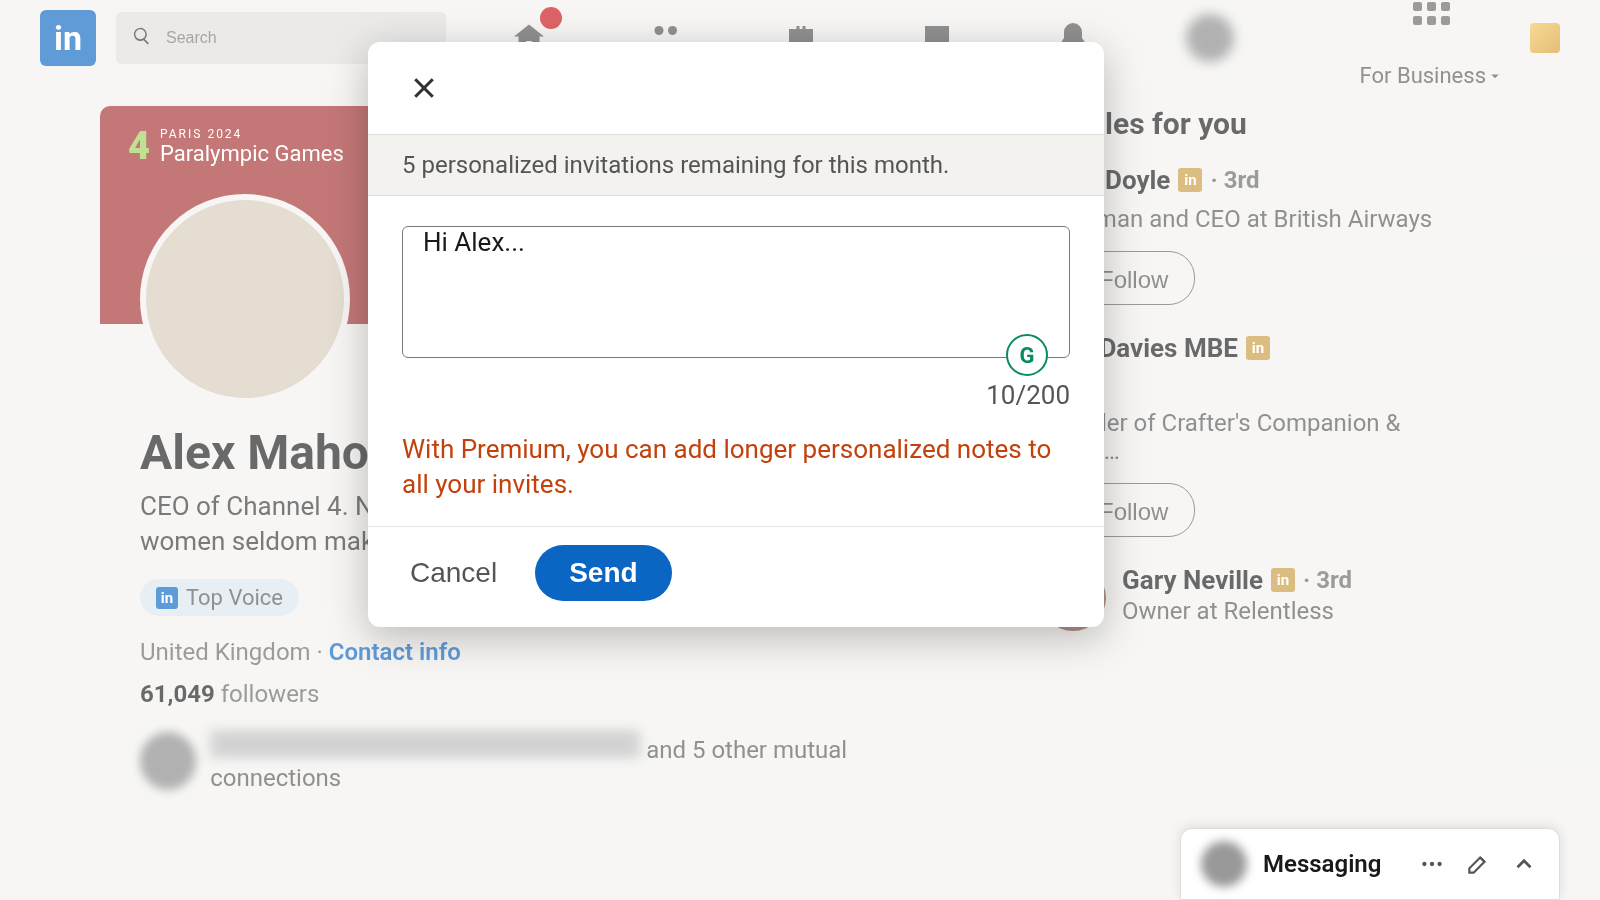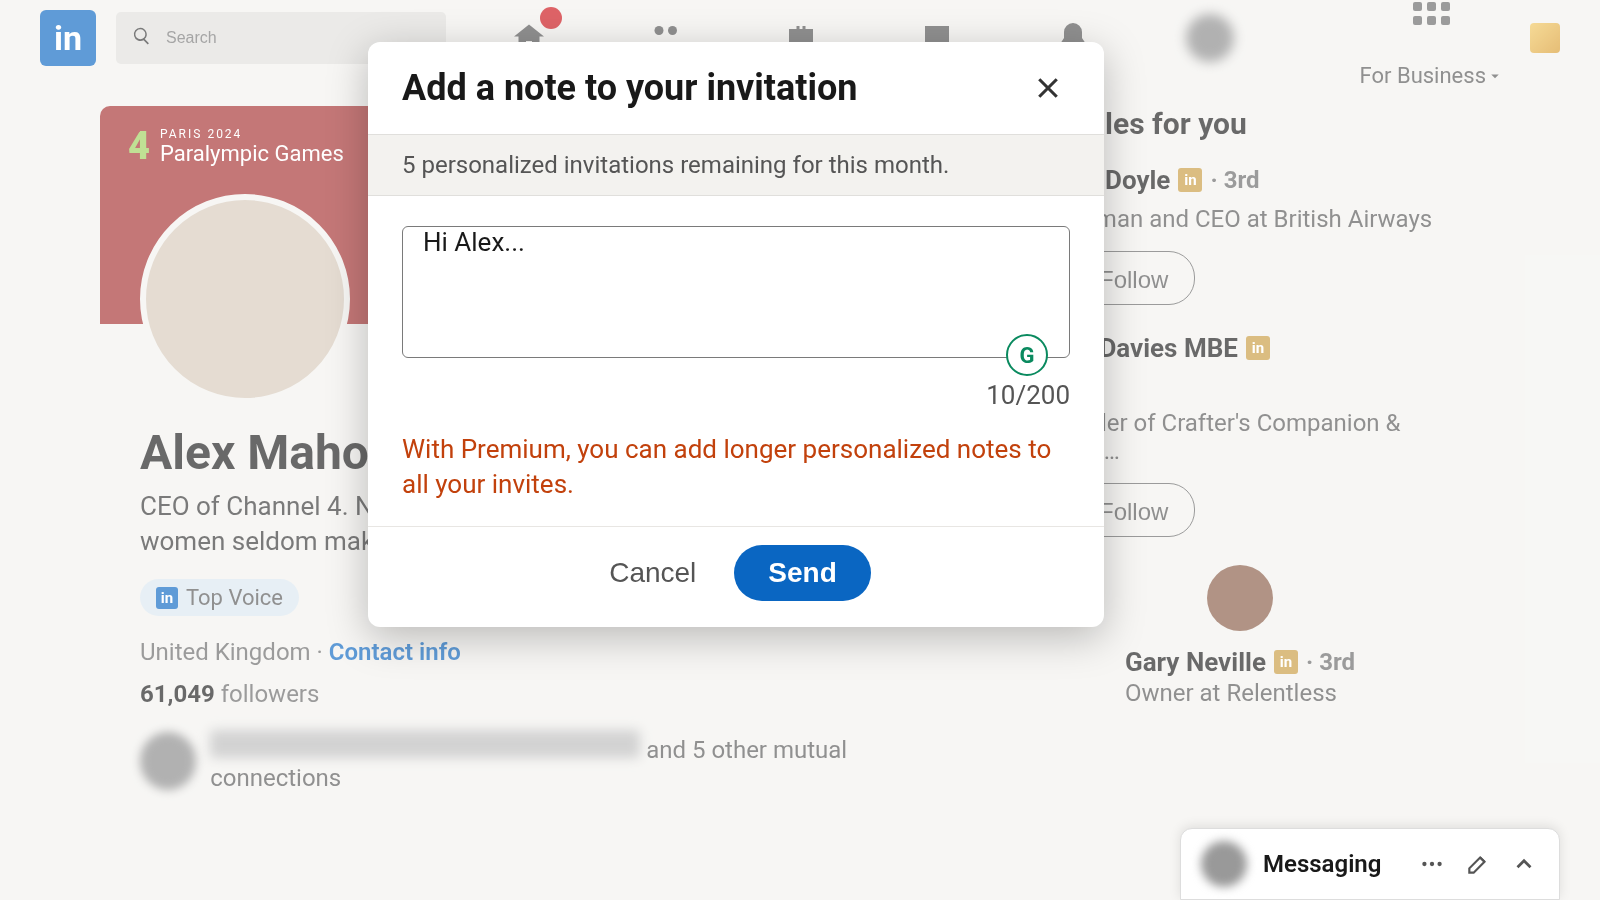--- a/index.html
+++ b/index.html
@@ -110,21 +110,21 @@
   .rail { width: 400px; }
   .rail h2{font-size:30px;font-weight:700;color:#191919;margin-bottom:24px;}
   .sugg{display:flex;flex-direction:column;gap:8px;padding-bottom:28px;}
   .sname{font-size:26px;font-weight:700;color:#191919;display:flex;align-items:center;gap:8px;}
   .sbadge{width:24px;height:24px;background:#c89a3e;color:#fff;font-size:15px;font-weight:700;
     display:inline-flex;align-items:center;justify-content:center;border-radius:3px;}
   .sdeg{font-size:24px;color:#666;}
   .stitle{font-size:24px;color:#555;margin-top:2px;}
   .followbtn{margin-top:10px;border:1.5px solid #666;background:transparent;border-radius:26px;
     padding:10px 26px;font-size:24px;color:#555;display:inline-flex;align-items:flex-end;gap:8px;cursor:pointer;width:fit-content;}
-  .sugg-row{display:flex;gap:16px;align-items:center;flex-direction:column;}
+  .sugg-row{display:flex;gap:16px;align-items:flex-start;}
   .sav{width:66px;height:66px;border-radius:50%;background:#885a44;}
 
   
   .overlay {
     position:absolute; inset:0;
     background: rgba(255,255,255,0.35);
   }
 
   
   .modal {
@@ -143,21 +143,21 @@
   .modal-banner{background:#f3f2ef;padding:16px 34px;font-size:24px;color:#555;border-top:1px solid #e0dfdc;border-bottom:1px solid #e0dfdc;}
   .modal-body{padding:30px 34px 10px;}
   .note-box{width:100%;border:1.5px solid #7a7a7a;border-radius:6px;
     padding:0 20px;font-size:26px;color:#191919;min-height:132px;
     position:relative;font-family:inherit;resize:none;outline:none;}
   .gram-icon{position:absolute;right:56px;bottom:136px;width:42px;height:42px;border-radius:50%;
     background:#fff;border:2px solid #0a8a5f;display:flex;align-items:center;justify-content:center;}
   .gram-icon::after{content:"G";color:#0a8a5f;font-weight:700;font-size:22px;}
   .counter{text-align:right;font-size:26px;color:#555;margin-top:18px;}
   .premium-text{font-size:26px;color:#c2410c;margin-top:22px;line-height:1.35;}
-  .modal-foot{display:flex;justify-content:center;align-items:center;gap:30px;
+  .modal-foot{display:flex;justify-content:flex-start;align-items:center;gap:30px;
     padding:18px 34px 26px;border-top:1px solid #e8e6e3;margin-top:14px;}
   .btn-cancel{background:transparent;border:none;font-size:28px;color:#555;cursor:pointer;padding:10px 8px;}
   .btn-send{background:#0a66c2;color:#fff;border:none;border-radius:30px;
     font-size:28px;font-weight:600;padding:12px 34px;cursor:pointer;}
 
   
   .msg-dock{position:absolute;right:40px;bottom:0;width:380px;height:72px;
     background:#fff;border-radius:12px 12px 0 0;border:1px solid #ddd;
     box-shadow:0 -2px 12px rgba(0,0,0,0.1);
     display:flex;align-items:center;padding:0 20px;gap:16px;}
@@ -311,21 +311,20 @@
         <div class="stitle">Owner at Relentless</div>
       </div>
     </div>
   </div>
 </div>
 
 <div class="overlay"></div>
 
 <div class="modal">
   <div class="modal-head">
-    <h1>Add a note to your invitation</h1>
     <button class="close-x">
       <svg viewBox="0 0 24 24" fill="none" stroke="#333" stroke-width="2.5">
           <path d="M5 5l14 14M19 5L5 19"></path>
         </svg>
     </button>
   </div>
   <div class="modal-banner">5 personalized invitations remaining for this month.</div>
   <div class="modal-body" style="position:relative;">
     <textarea class="note-box" style="">Hi Alex...</textarea>
     <div class="gram-icon"></div>

